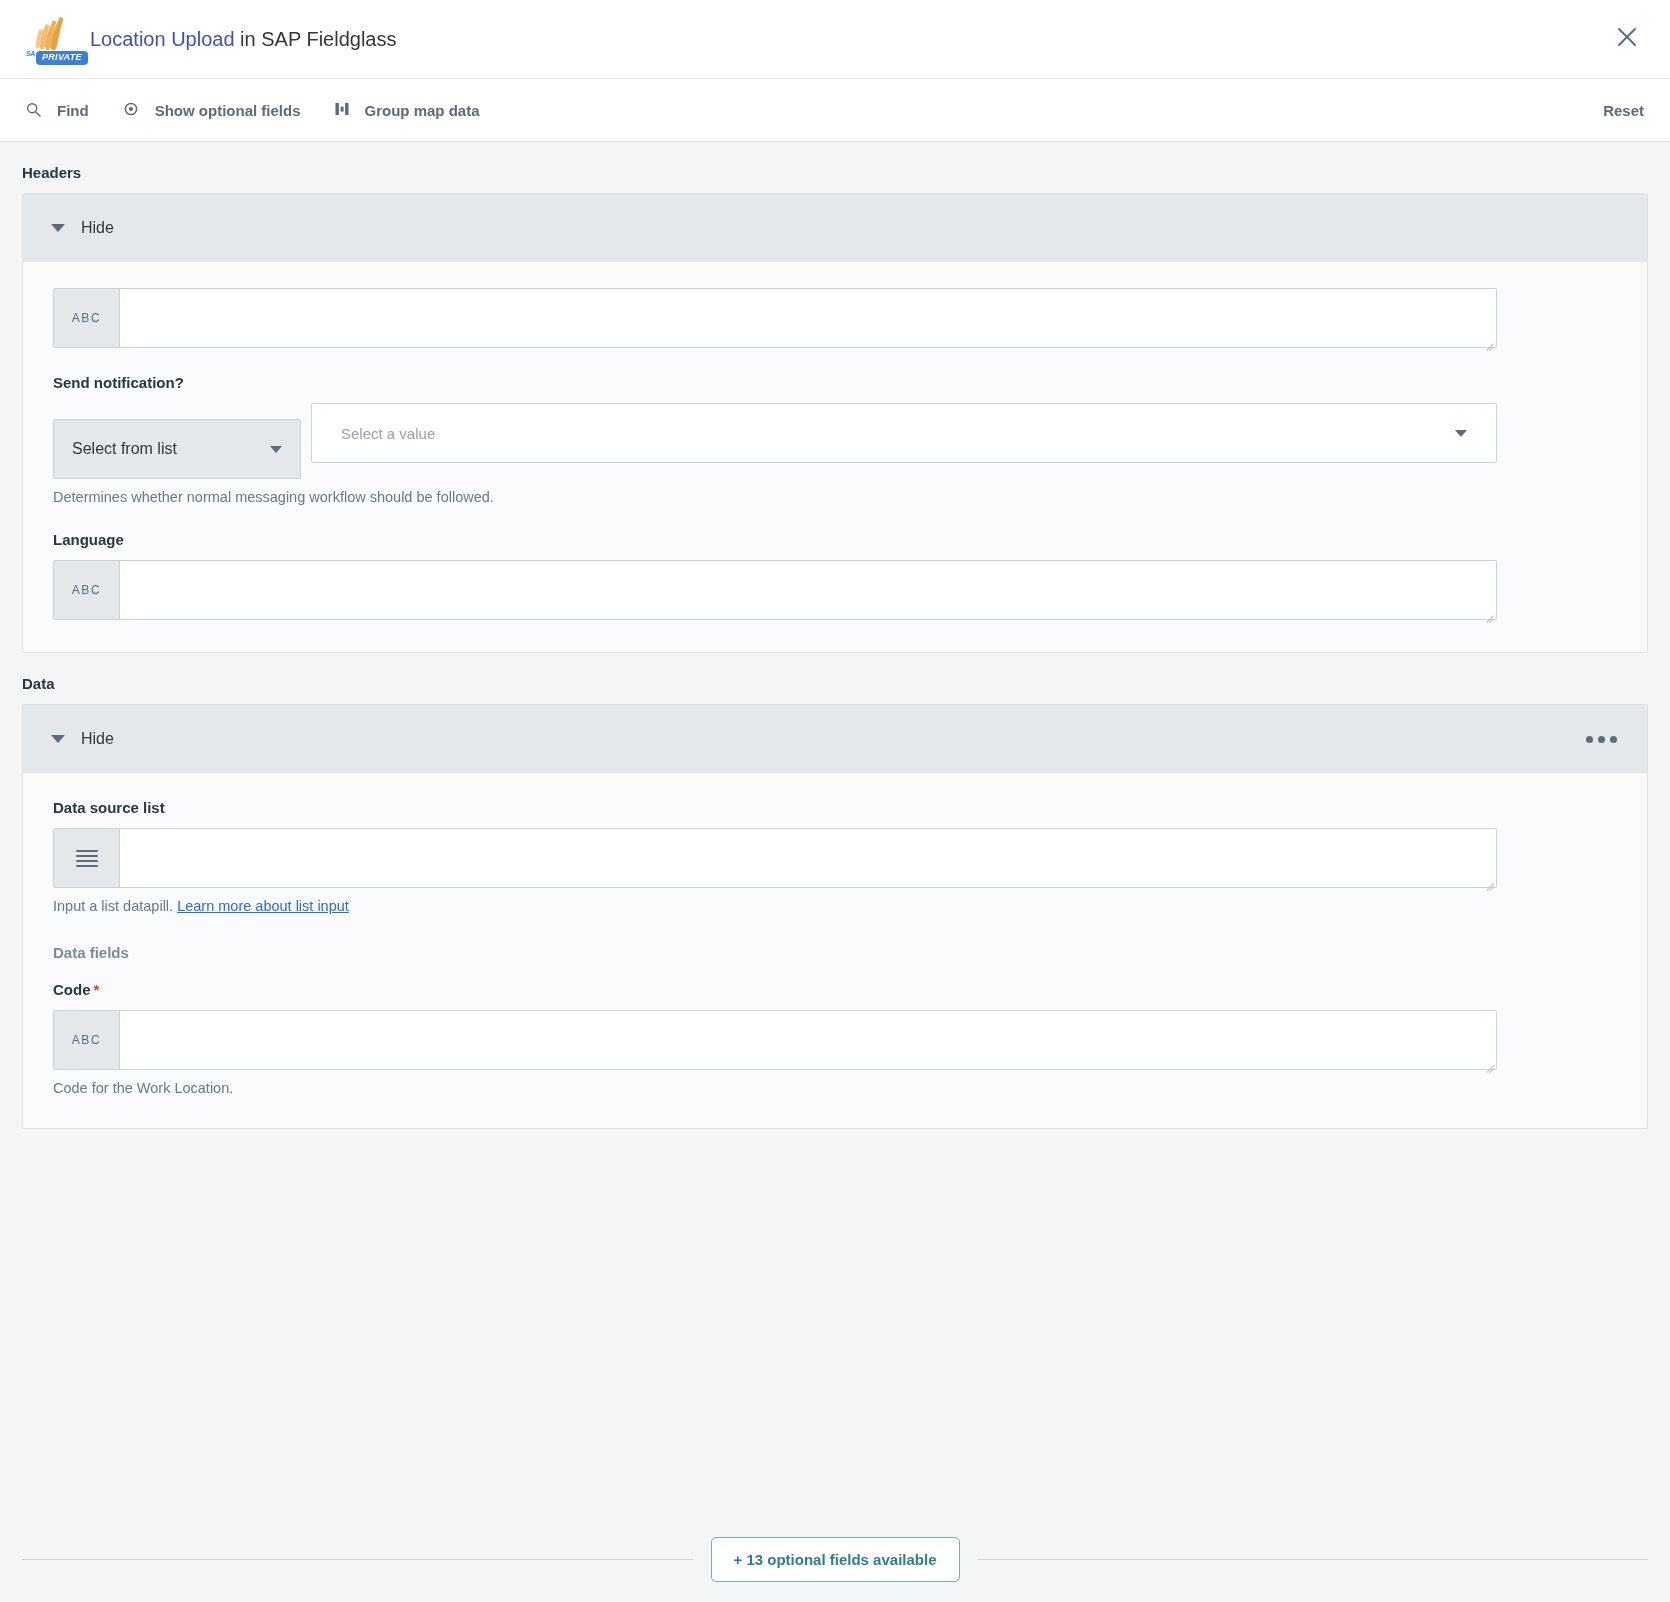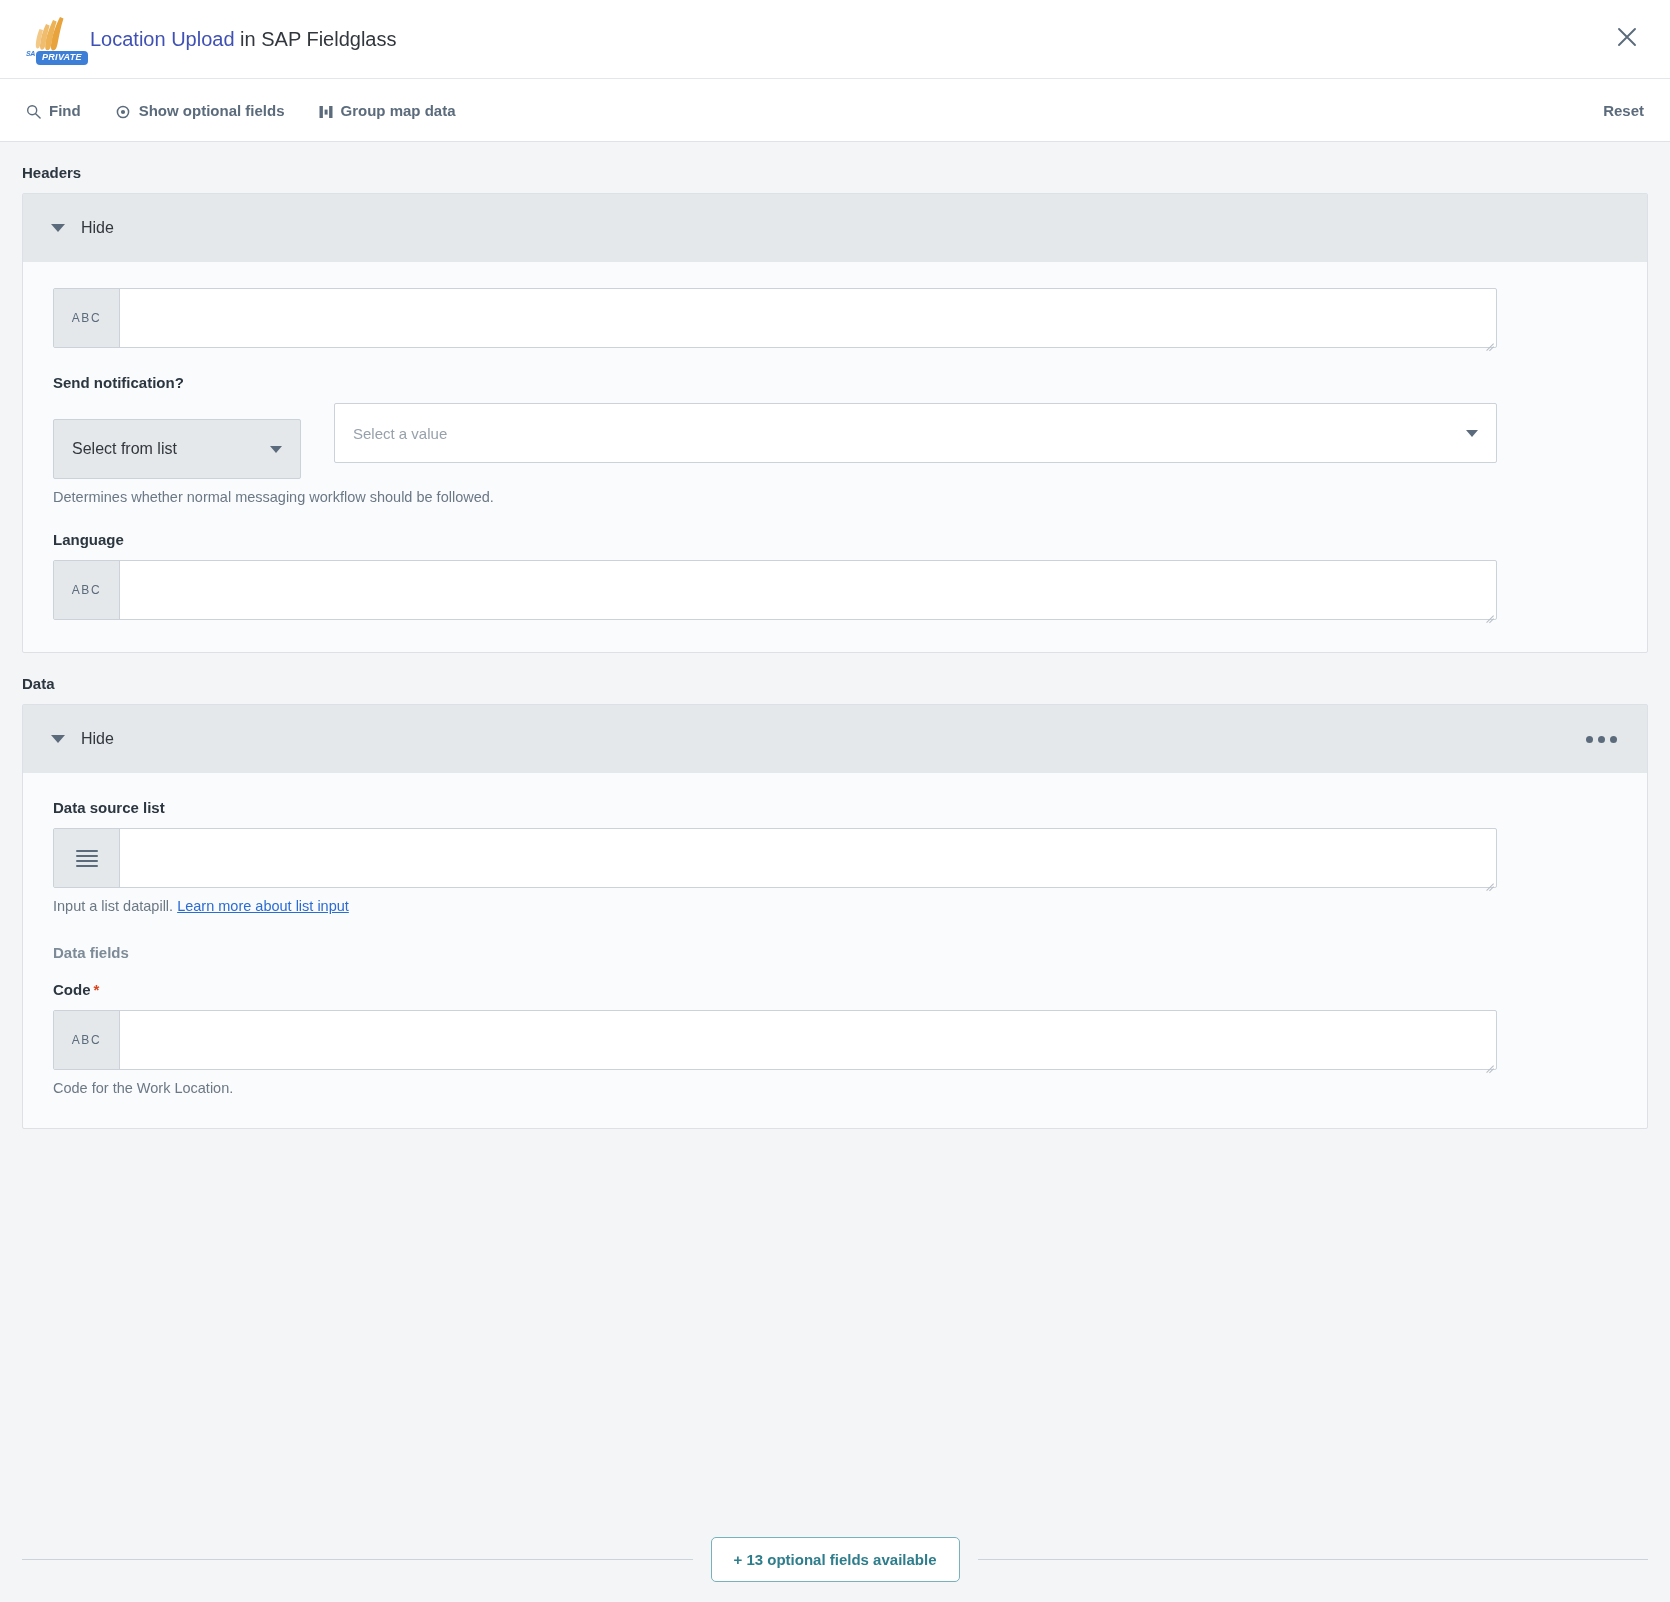--- a/index.html
+++ b/index.html
@@ -99,22 +99,22 @@
     border-top: 1px solid #e4e7ea;
     border-bottom: 1px solid #dfe3e7;
     display: flex;
     align-items: center;
     padding: 0 26px;
     flex: 0 0 auto;
     position: relative;
   }
   .tool-item {
     display: flex;
-    align-items: flex-end;
-    gap: 8px;
+    align-items: flex-start;
+    gap: 16px;
     margin-right: 34px;
     cursor: pointer;
     font-size: 15px;
     font-weight: bold;
     color: #5b6b7c;
     white-space: nowrap;
   }
   .tool-item .ic { display: flex; align-items: center; color: #5b6b7c; }
   .reset-btn {
     position: absolute;
@@ -272,26 +272,25 @@
     margin-top: 16px;
   }
   .valuebox {
     flex: 1 1 auto;
     height: 60px;
     background: #ffffff;
     border: 1px solid #ccd2d9;
     border-radius: 2px;
     display: flex;
     align-items: center;
-    padding: 0 18px;
+    padding: 0 29px;
     justify-content: space-between;
     font-size: 15px;
     color: #97a1ab;
     cursor: pointer;
-    margin-left: 23px;
   }
   .dd-caret {
     width: 0; height: 0;
     border-left: 6px solid transparent;
     border-right: 6px solid transparent;
     border-top: 7px solid #5b6b7c;
   }
 
   .hint {
     font-size: 14.5px;

